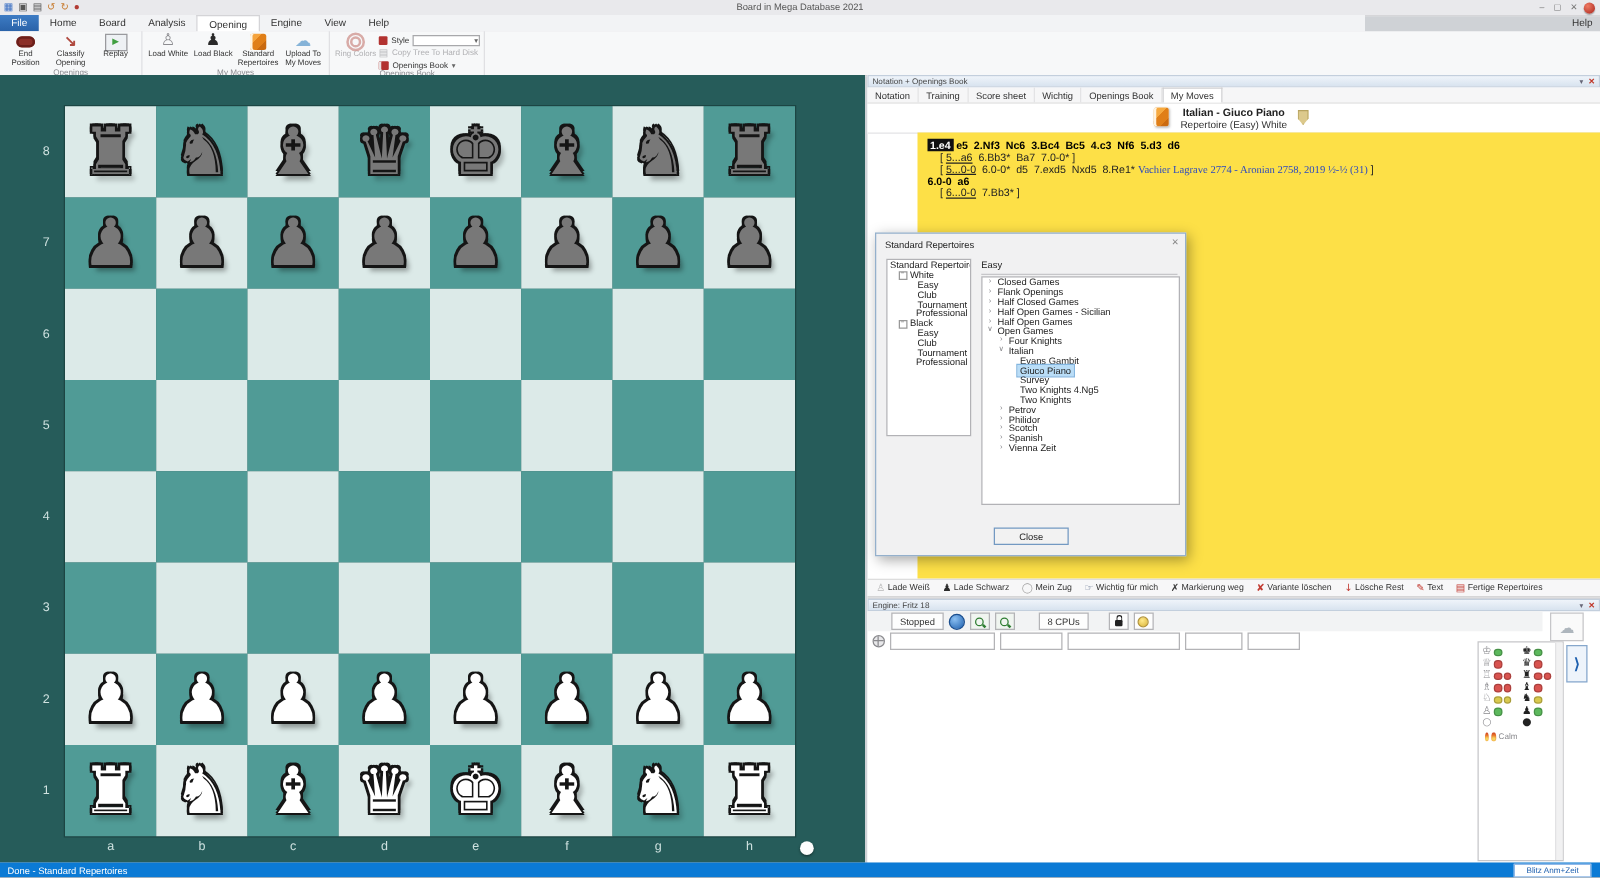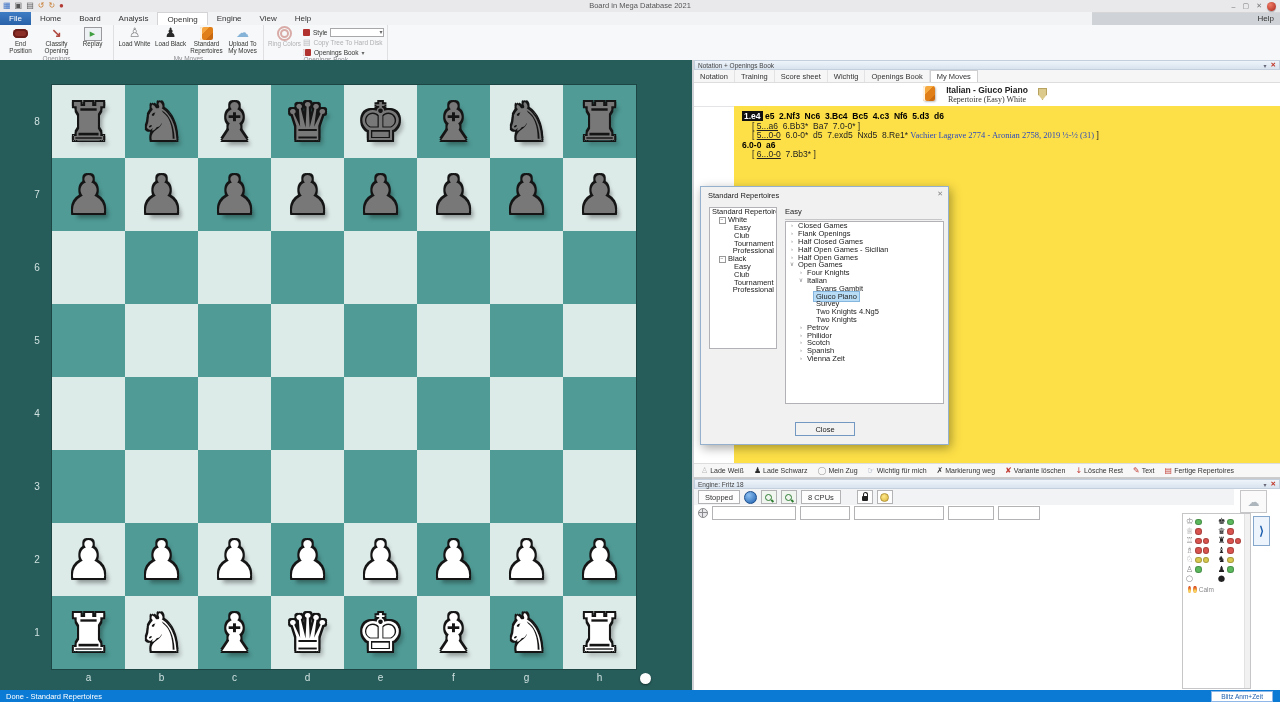--- a/index.html
+++ b/index.html
@@ -67,21 +67,21 @@
                 border:1px solid #c3cfdd;box-sizing:border-box;font-size:6.5px;color:#444;display:flex;align-items:center;padding:0 3px;}
   .cap-icons{margin-left:auto;display:flex;gap:4px;align-items:center;}
   .cap-icons .g{color:#667;font-size:6px;}
   .cap-icons .x{color:#c0392b;font-size:6.5px;font-weight:bold;}
   .np-tabs{position:absolute;left:0;top:10px;width:100%;height:13px;background:#f6f6f7;border-bottom:1px solid #ddd;display:flex;font-size:7.5px;color:#333;box-sizing:border-box;}
   .ntab{padding:0 6px;display:flex;align-items:center;border-right:1px solid #e3e3e5;}
   .ntab.active{background:#fff;border-top:1px solid #cfcfd2;border-right:1px solid #cfcfd2;border-left:1px solid #cfcfd2;}
   .np-header{position:absolute;left:0;top:23px;width:100%;height:23px;background:#fff;border-bottom:1px solid #e4e4e6;}
   .np-book{position:absolute;left:229px;top:3px;width:12px;height:15px;background:linear-gradient(135deg,#f6a93f 0 40%,#e07f18 40% 75%,#cb6a0f 75%);border-radius:2px;box-shadow:inset 2px 0 0 #fff3e0,1px 1px 2px rgba(0,0,0,.25);}
   .np-title{position:absolute;left:120px;right:120px;top:2px;text-align:center;font-size:8.5px;font-weight:bold;color:#222;}
-  .np-sub{position:absolute;left:120px;right:120px;top:12px;text-align:center;font-size:8px;color:#333;font-family:Liberation Serif, serif;}
+  .np-sub{position:absolute;left:120px;right:120px;top:12px;text-align:center;font-size:8px;color:#333;}
   .np-medal{position:absolute;left:344px;top:5px;width:9px;height:12px;background:#dcc98c;
             clip-path:polygon(0 0,100% 0,100% 55%,50% 100%,0 55%);box-shadow:inset 0 0 0 1px #b7a35f;}
   .np-moves{position:absolute;left:0;top:46px;width:100%;height:357px;background:#fde047;padding:6px 0 0 8px;box-sizing:border-box;font-size:8.5px;color:#111;margin-left:40px;}
   .nline{line-height:9.5px;white-space:pre;}
   .nline.ind{padding-left:10px;}
   .s-main{font-weight:bold;color:#000;}
   .s-var{color:#222;}
   .s-badge{background:#101010;color:#fff;padding:0 2px;font-weight:bold;}
   .s-link{color:#2b49c0;font-family:Liberation Serif, serif;}
   .s-uline{color:#222;text-decoration:underline;}
@@ -103,21 +103,21 @@
   .texp{width:8px;text-align:center;color:#8a8a8e;font-size:6px;line-height:7px;}
   .texp .minusbox{display:inline-block;width:5px;height:5px;border:1px solid #999;line-height:3.5px;font-size:5px;color:#555;background:#fff;}
   .tlabel{padding:0 2px;}
   .trow.sel .tlabel{background:#b9ddf7;outline:1px solid #84b6e0;}
   .dlg-closebtn{position:absolute;left:94px;bottom:8px;width:58px;height:12px;background:#f2f2f2;border:1px solid #7399c2;
                 display:flex;align-items:center;justify-content:center;font-size:7.5px;color:#222;}
   
   .engine{position:absolute;left:0;top:418px;width:100%;height:212px;background:#fff;border-top:1px solid #c9c9cc;box-sizing:border-box;}
   .en-caption-wrap{position:relative;height:10px;}
   .en-controls{position:absolute;left:0;top:10px;width:540px;height:16px;background:#f2f3f4;display:flex;align-items:center;gap:4px;padding:0 4px;box-sizing:border-box;}
-  .btn{border:1px solid #b3b3b6;background:#fdfdfd;font-size:7.5px;height:12px;display:flex;align-items:center;padding:0 6px;color:#333;}
+  .btn{border:1px solid #b3b3b6;background:#fdfdfd;font-size:7.5px;height:12px;display:flex;align-items:center;padding:0 6px;color:#333;margin-left:15px;}
   .roundblue{width:11px;height:11px;border-radius:50%;background:radial-gradient(circle at 35% 30%,#8cc0f2,#1d5fae);border:1px solid #1b4e8e;}
   .sqbtn{width:14px;height:12px;border:1px solid #b3b3b6;background:#f0f5f0;display:flex;align-items:center;justify-content:center;}
   .mag{width:5px;height:5px;border:1.5px solid #2e7d32;border-radius:50%;position:relative;}
   .mag:after{content:"";position:absolute;width:3px;height:1.5px;background:#2e7d32;transform:rotate(45deg);right:-3px;bottom:-2px;}
   .lock{width:6px;height:5px;background:#222;border-radius:1px;position:relative;margin-top:3px;}
   .lock:before{content:"";position:absolute;top:-4px;left:1px;width:3px;height:4px;border:1px solid #222;border-bottom:none;border-radius:3px 3px 0 0;}
   .bulb{width:7px;height:7px;border-radius:50%;background:radial-gradient(circle at 40% 35%,#ffe98a,#d9b43a);border:1px solid #b3943a;}
   .en-inputs{position:absolute;left:0;top:26px;width:540px;height:15px;display:flex;align-items:center;gap:4px;padding:0 4px;box-sizing:border-box;}
   .globe{width:8px;height:8px;border:1px solid #8a8a8e;border-radius:50%;position:relative;background:#e8e8ea;}
   .globe:before{content:"";position:absolute;left:0;right:0;top:3px;height:1px;background:#8a8a8e;}

